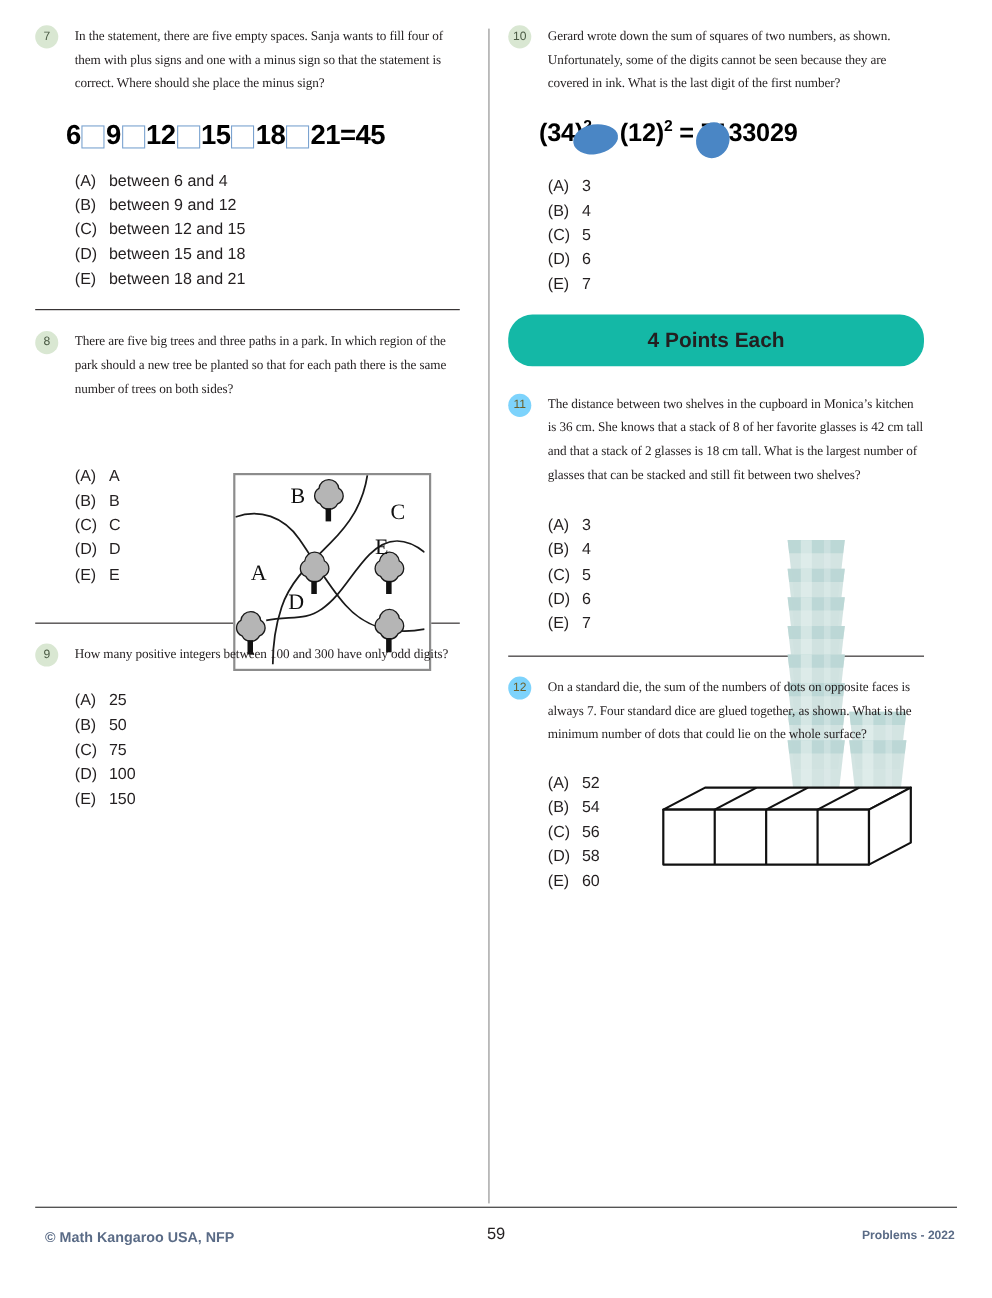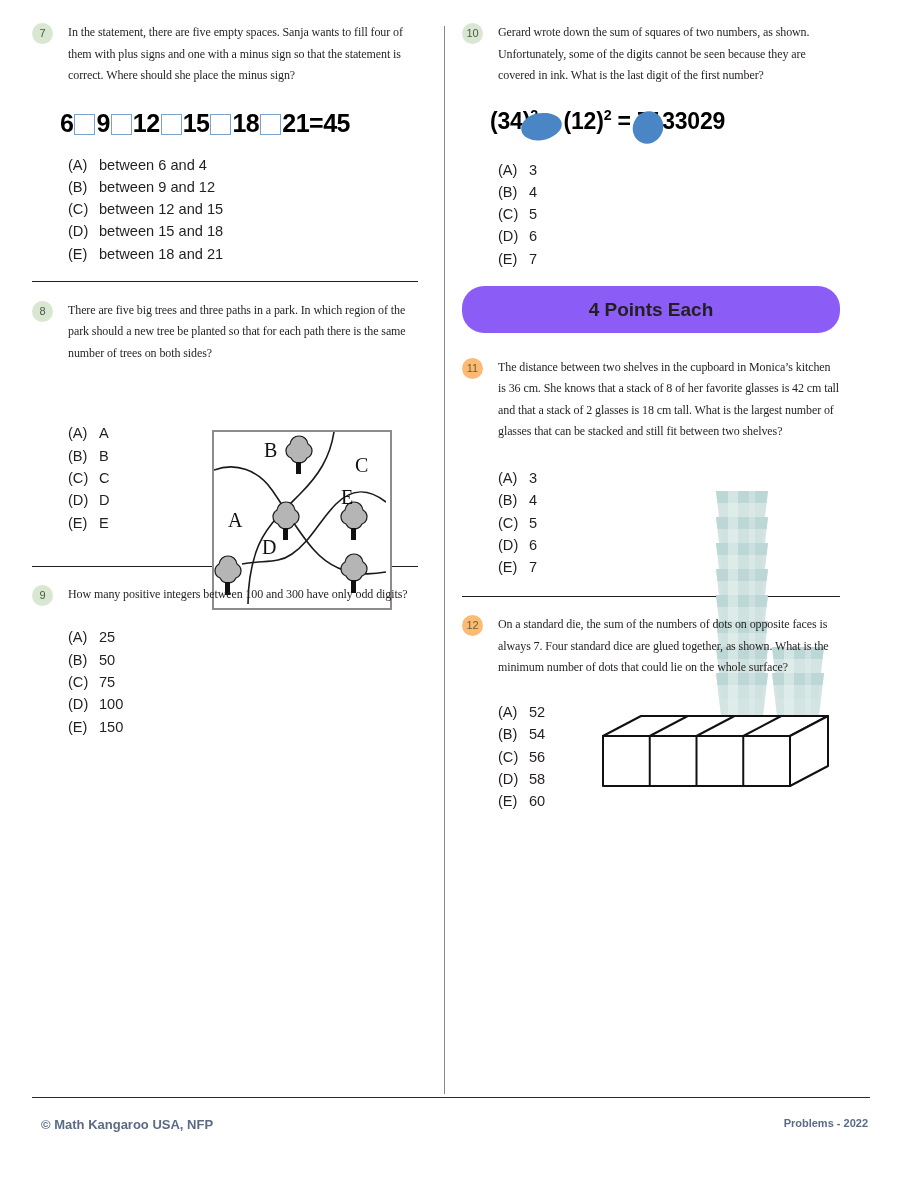--- a/index.html
+++ b/index.html
@@ -61,21 +61,21 @@
     height: 21px;
     border-radius: 50%;
     background: #d9e7d2;
     color: #4a5a44;
     font-size: 11px;
     line-height: 21px;
     text-align: center;
     font-family: "Liberation Sans", sans-serif;
   }
   .badge.yellow {
-    background: #fdba74;
+    background: #7dd3fc;
     color: #6b5f2a;
   }
   .qtext {
     font-size: 12px;
     line-height: 21.5px;
     color: #231f20;
     letter-spacing: -0.1px;
     font-family: Liberation Serif, serif;
   }
 
@@ -147,21 +147,21 @@
   }
   .blot-2 {
     left: 143px; top: 4px;
     width: 30px; height: 33px;
     transform: rotate(24deg);
     border-radius: 50%;
   }
 
   
   .points-banner {
-    background: #8b5cf6;
+    background: #14b8a6;
     border-radius: 22px;
     height: 47px;
     line-height: 47px;
     text-align: center;
     font-size: 19px;
     font-weight: bold;
     color: #231f20;
     margin: 16px 0 0 0;
   }
 
@@ -545,16 +545,17 @@
           <span class="val">60</span>
         </div>
       </div>
 
     </div>
   </div>
 
   <div class="footer-rule"></div>
   <div class="footer">
     <div class="footer-left">© Math Kangaroo USA, NFP</div>
+    <div class="footer-center">59</div>
     <div class="footer-right">Problems - 2022</div>
   </div>
 
 </div>
 
 </body></html>

